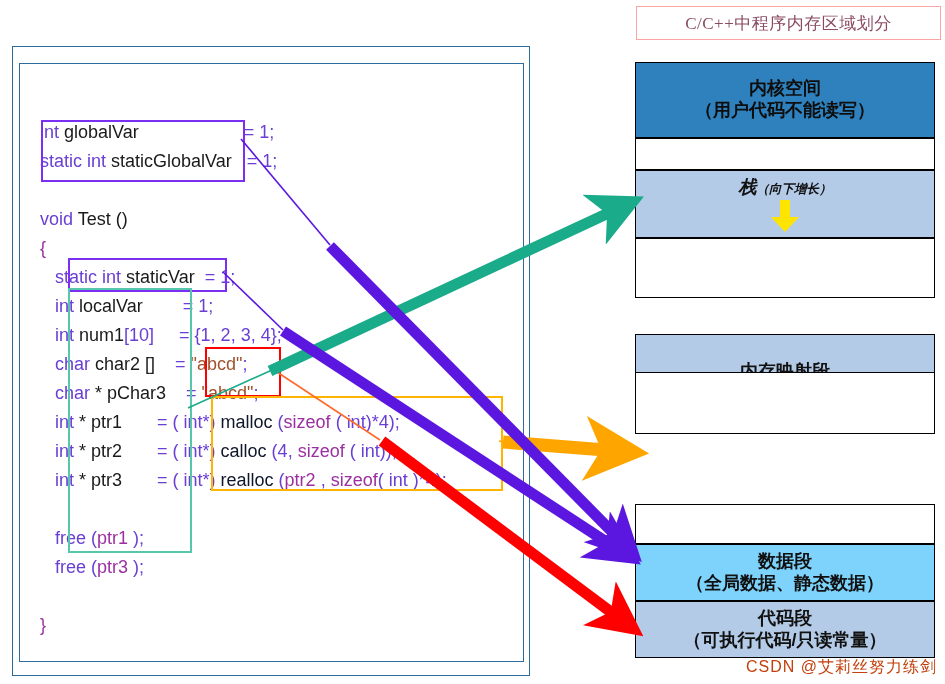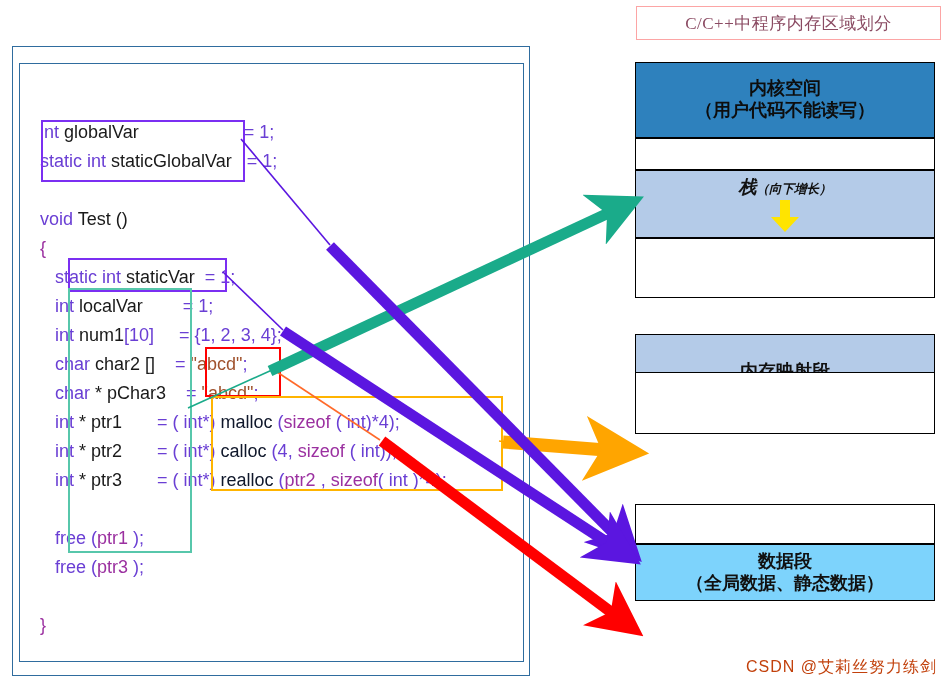--- a/index.html
+++ b/index.html
@@ -92,20 +92,24 @@
     <div class="mrow" id="gap-2" style="top: 176px; height: 60px; background: rgb(255, 255, 255);"></div>
     <div class="mrow" id="memory-mapping" style="top: 236px; height: 74px; background: rgb(180, 203, 232); margin-top: 36px;">
       <div class="m-title">内存映射段</div>
     </div>
     <div class="mrow" id="gap-3" style="top: 310px; height: 62px; background: rgb(255, 255, 255);"></div>
     <div class="mrow" id="gap-4" style="top: 442px; height: 40px; background: rgb(255, 255, 255);"></div>
     <div class="mrow" id="data-segment" style="top: 482px; height: 57px; background: #7dd3fc;">
       <div class="m-title">数据段</div>
       <div class="m-sub">（全局数据、静态数据）</div>
     </div>
+    <div class="mrow" id="code-segment" style="top: 539px; height: 57px; background: rgb(180, 203, 232);">
+      <div class="m-title">代码段</div>
+      <div class="m-sub">（可执行代码/只读常量）</div>
+    </div>
   </div>
 
 <svg id="arrows" viewBox="0 0 945 684" xmlns="http://www.w3.org/2000/svg">
   <defs>
     <marker id="mk-teal" markerWidth="5" markerHeight="5" refX="3.6" refY="2.5" orient="auto">
       <path d="M0,0 L5,2.5 L0,5 L1.3,2.5 Z" fill="#1aab8a"></path>
     </marker>
     <marker id="mk-orange" markerWidth="5" markerHeight="5" refX="3.6" refY="2.5" orient="auto">
       <path d="M0,0 L5,2.5 L0,5 L1.3,2.5 Z" fill="#ffa500"></path>
     </marker>

